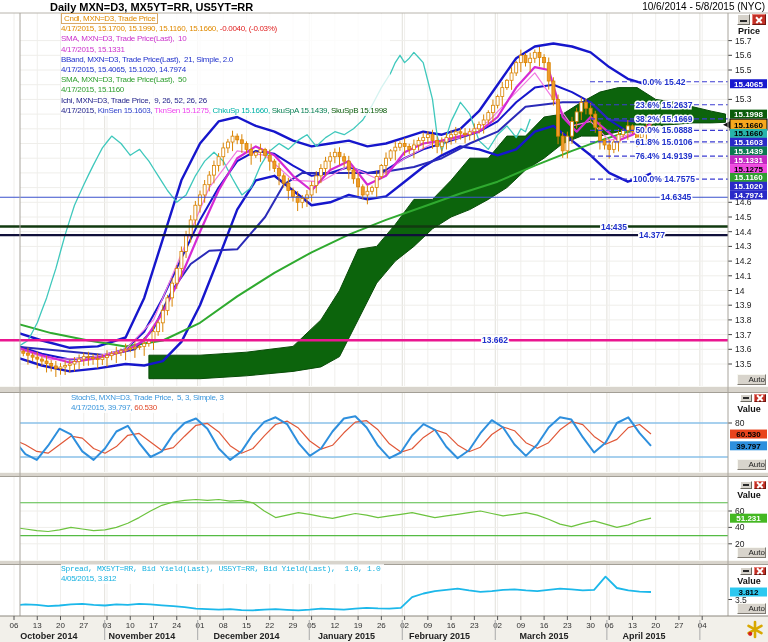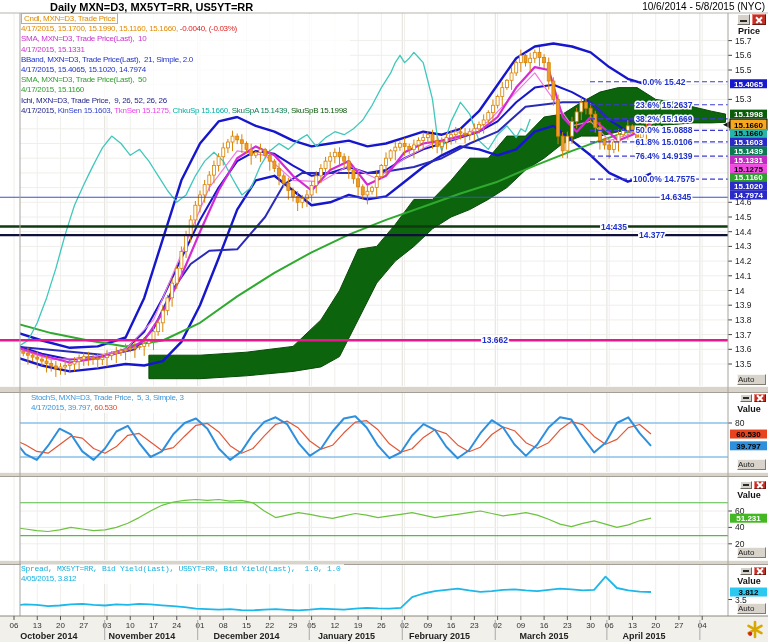--- a/index.html
+++ b/index.html
@@ -3,33 +3,33 @@
 <meta charset="utf-8">
 <style>
   html,body{margin:0;padding:0;background:#fff;}
   .app{position:relative;width:768px;height:642px;background:#fff;
        font-family:"Liberation Sans",sans-serif;overflow:hidden;}
   #chart{position:absolute;left:0;top:0;z-index:1;}
   .titlebar{position:absolute;left:0;top:0;width:768px;height:13px;z-index:3;}
   .tb-title{position:absolute;left:4px;top:1px;font-size:11px;font-weight:bold;color:#000;white-space:nowrap;padding-left:46px;}
   .tb-date{position:absolute;right:3px;top:1px;font-size:10px;color:#000;white-space:nowrap;}
   .legend{position:absolute;z-index:2;font-size:8px;letter-spacing:-0.3px;line-height:10.2px;
-          white-space:pre;background:rgba(255,255,255,0.78);padding:0 3px 0 0;}
+          white-space:pre;background:rgba(255,255,255,0.78);padding:0 3px 0 0;margin-left:40px;}
   .legend .box{border:1px solid #d8a868;padding:0 2px;}
   .wb{position:absolute;z-index:3;box-sizing:border-box;background:#d6d2ca;
       border:1px solid;border-color:#ffffff #6a675f #6a675f #ffffff;}
   .wb-min::before{content:"";position:absolute;left:2px;right:2px;bottom:2px;height:2px;background:#2a2a2a;}
   .wb-close{background:#c23026;border-color:#e88078 #701610 #701610 #e88078;}
   .wb-close::before,.wb-close::after{content:"";position:absolute;left:50%;top:50%;width:8px;height:1.6px;background:#fff;}
   .wb-close::before{transform:translate(-50%,-50%) rotate(45deg);}
   .wb-close::after{transform:translate(-50%,-50%) rotate(-45deg);}
   .ax-title{position:absolute;z-index:3;left:732px;width:34px;text-align:center;
             font-size:9px;font-weight:bold;color:#111;}
   .auto-btn{position:absolute;z-index:3;left:737px;width:29px;height:11px;box-sizing:border-box;
-            font-size:8px;line-height:9px;text-align:left;color:#222;background:#d8d4cc;
+            font-size:8px;line-height:9px;text-align:right;color:#222;background:#d8d4cc;
             border:1px solid;border-color:#f8f8f2 #807c74 #807c74 #f8f8f2;cursor:pointer;}
   .app-icon{position:absolute;z-index:3;left:744px;top:619px;width:22px;height:21px;}
 </style>
 </head>
 <body>
 
 <div class="app">
   <svg id="chart" width="768" height="642">
       <defs>
         <clipPath id="cm">

